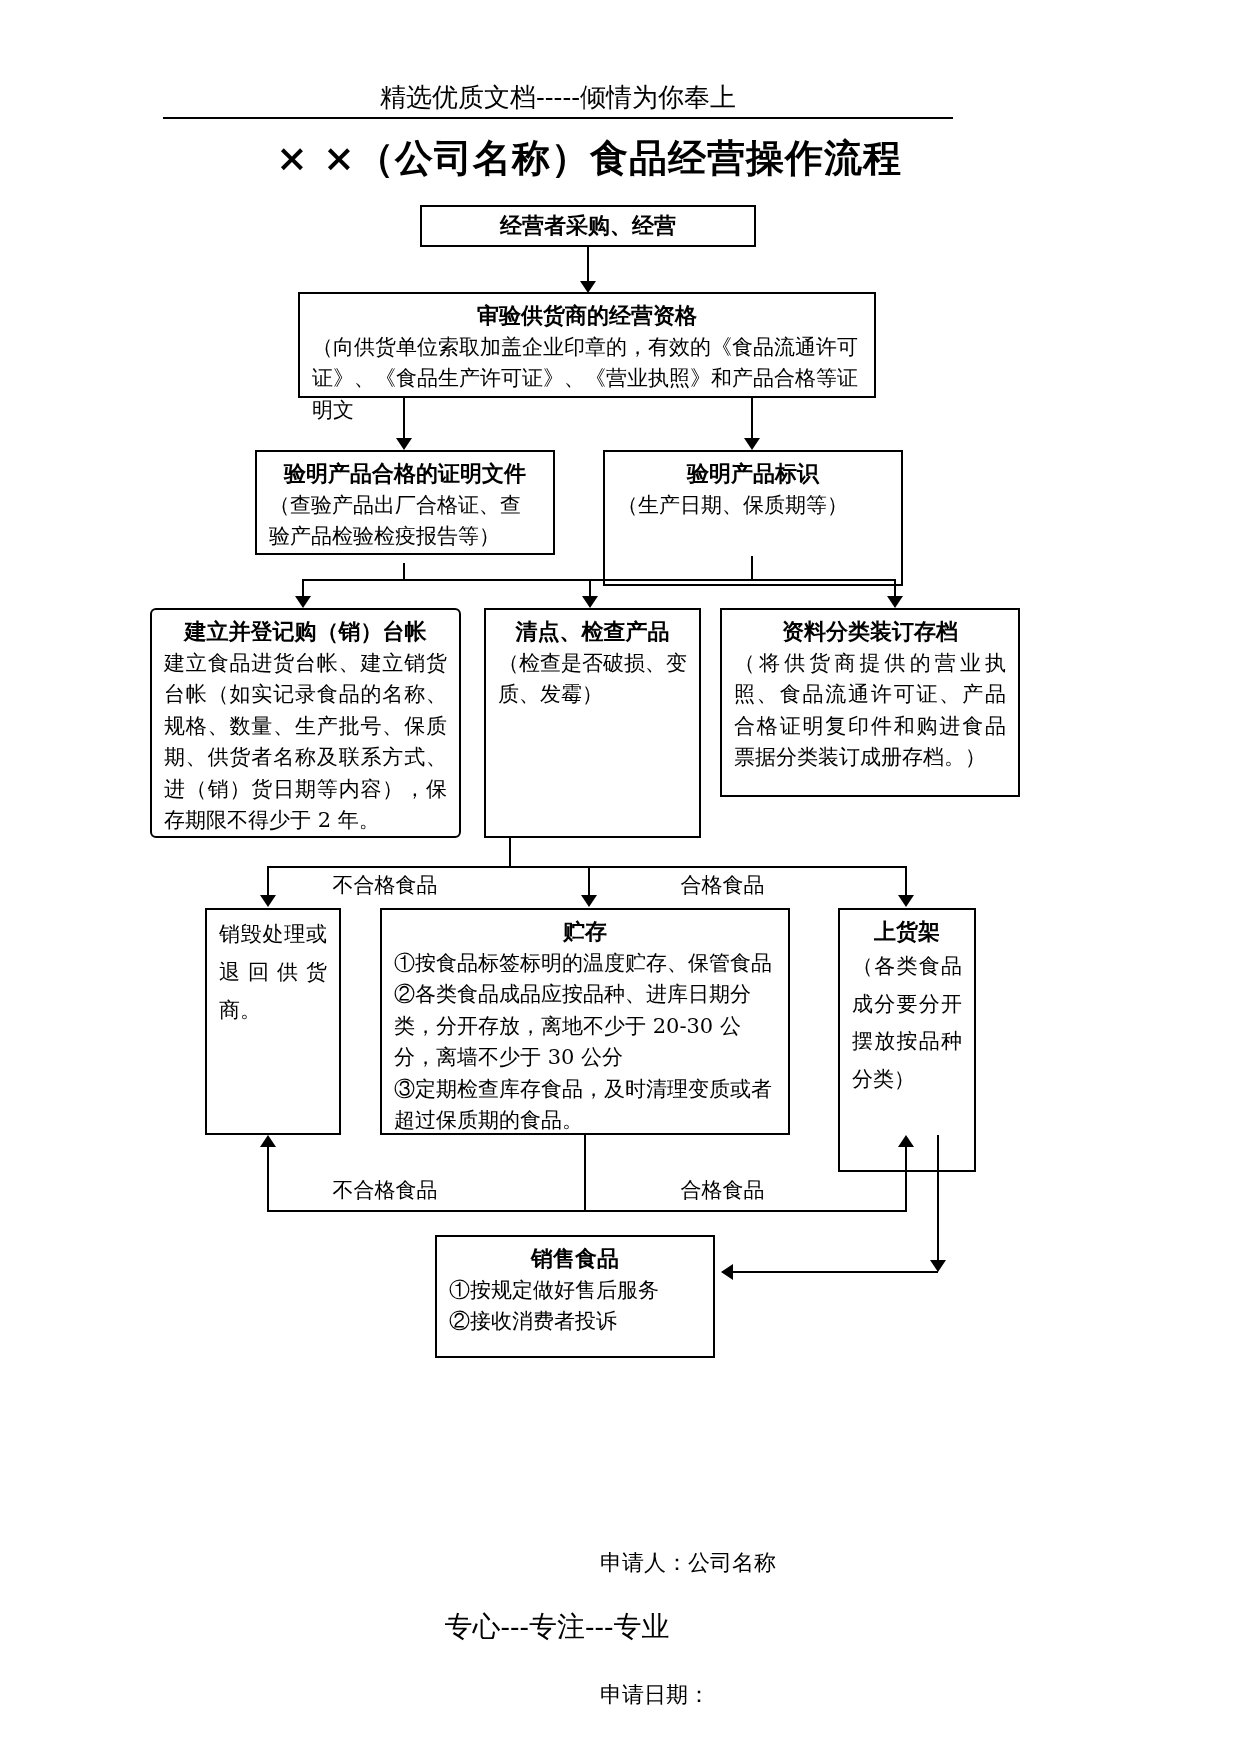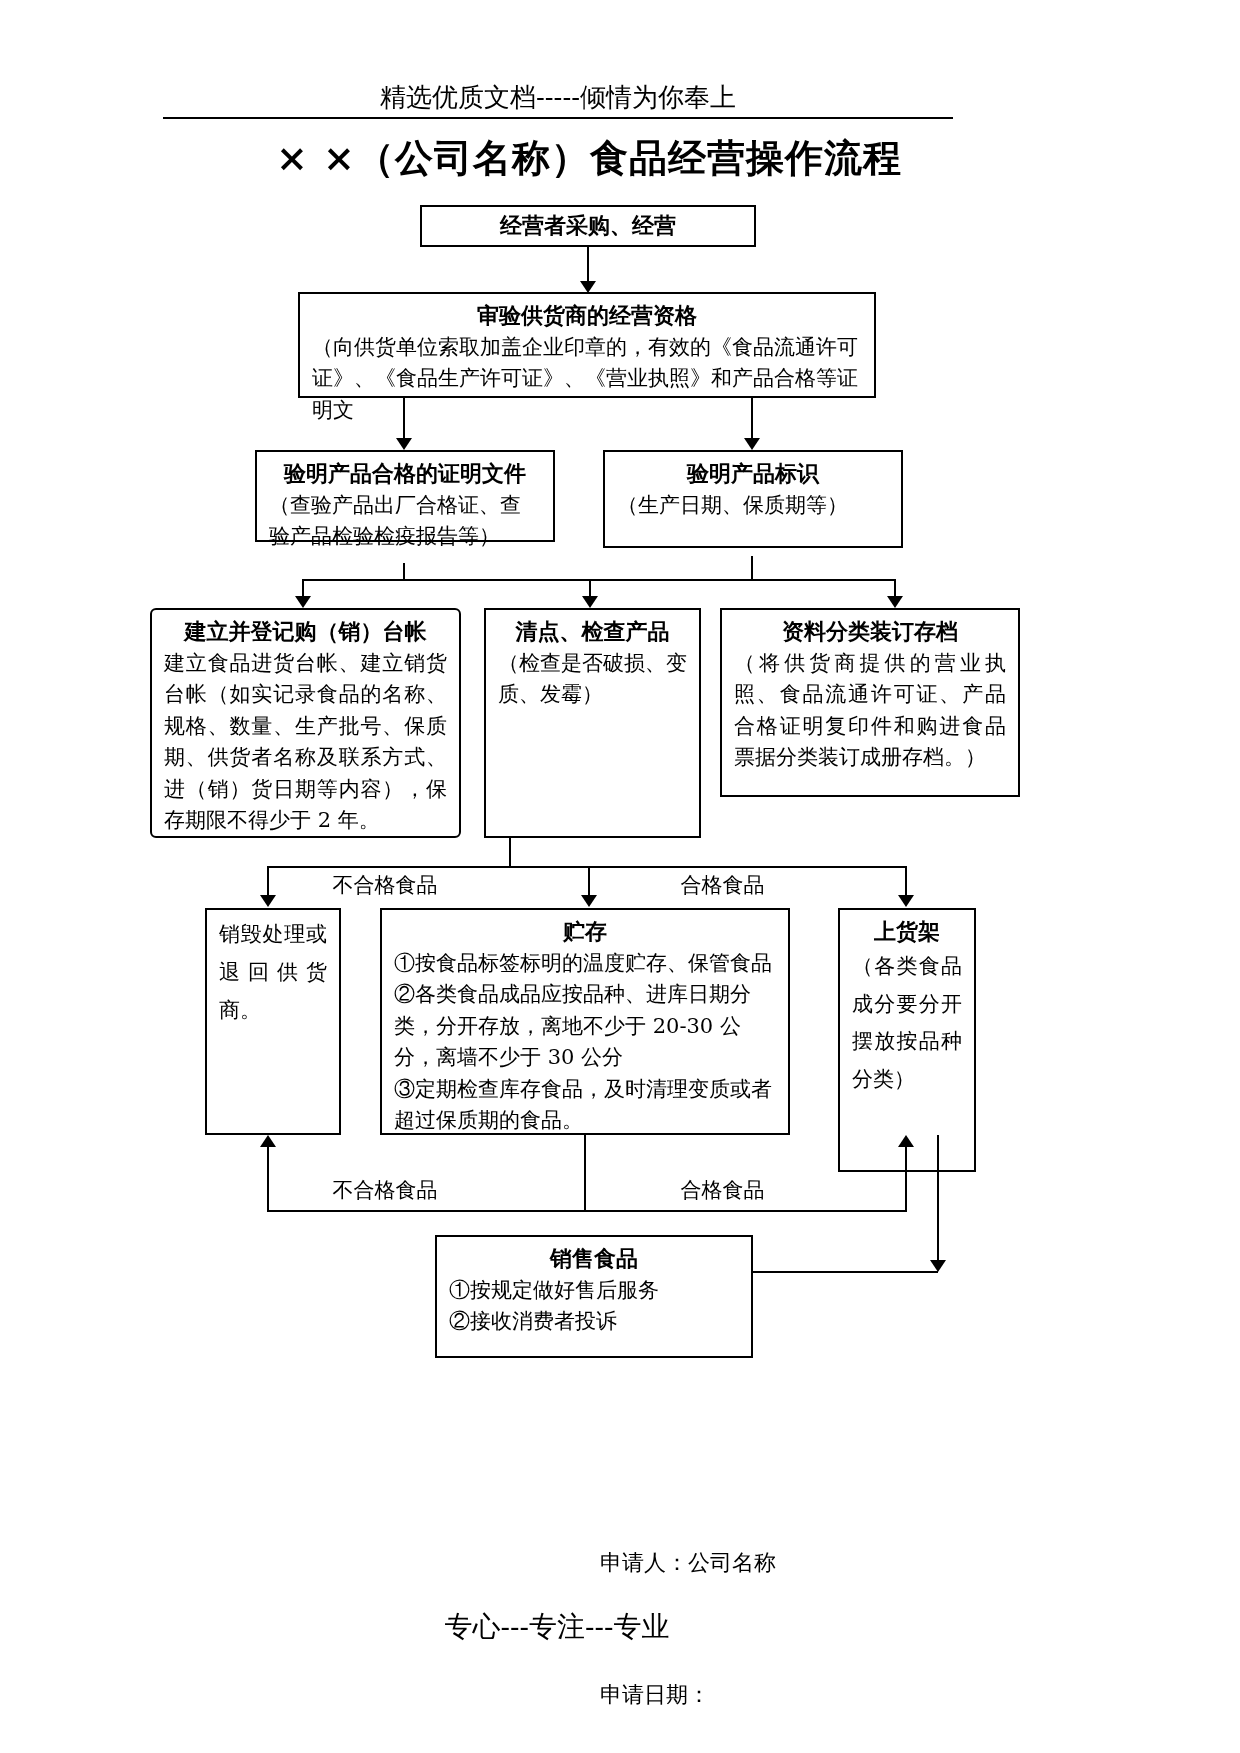--- a/index.html
+++ b/index.html
@@ -48,26 +48,26 @@
   <div class="box pad" style="left:298px;top:292px;width:578px;height:106px;">
     <div class="box-title">审验供货商的经营资格</div>
     <div class="box-body">（向供货单位索取加盖企业印章的，有效的《食品流通许可证》、《食品生产许可证》、《营业执照》和产品合格等证明文</div>
   </div>
 
   <div class="line vline" style="left:403px;top:398px;height:41px;"></div>
   <div class="tri tri-down" style="left:396px;top:438px;"></div>
   <div class="line vline" style="left:751px;top:398px;height:41px;"></div>
   <div class="tri tri-down" style="left:744px;top:438px;"></div>
 
-  <div class="box pad" style="left:255px;top:450px;width:300px;height:92px;">
+  <div class="box pad" style="left:255px;top:450px;width:300px;height:105px;">
     <div class="box-title">验明产品合格的证明文件</div>
     <div class="box-body">（查验产品出厂合格证、查验产品检验检疫报告等）</div>
   </div>
 
-  <div class="box pad" style="left:603px;top:450px;width:300px;height:98px;">
+  <div class="box pad" style="left:603px;top:450px;width:300px;height:136px;">
     <div class="box-title">验明产品标识</div>
     <div class="box-body">（生产日期、保质期等）</div>
   </div>
 
   <div class="line vline" style="left:403px;top:563px;height:18px;"></div>
   <div class="line vline" style="left:751px;top:556px;height:25px;"></div>
   <div class="line hline" style="left:302px;top:579px;width:594px;"></div>
   <div class="line vline" style="left:302px;top:579px;height:18px;"></div>
   <div class="tri tri-down" style="left:295px;top:596px;"></div>
   <div class="line vline" style="left:589px;top:579px;height:18px;"></div>
@@ -126,21 +126,21 @@
   <div class="line vline" style="left:905px;top:1146px;height:65px;"></div>
 
   <div class="edge-label" style="left:320px;top:1176px;width:130px;">不合格食品</div>
   <div class="edge-label" style="left:655px;top:1176px;width:135px;">合格食品</div>
 
   <div class="line vline" style="left:937px;top:1135px;height:127px;"></div>
   <div class="tri tri-down" style="left:930px;top:1260px;"></div>
   <div class="line hline" style="left:722px;top:1271px;width:216px;"></div>
   <div class="tri tri-left" style="left:721px;top:1264px;"></div>
 
-  <div class="box pad" style="left:435px;top:1235px;width:318px;height:123px;">
+  <div class="box pad" style="left:435px;top:1235px;width:280px;height:123px;">
     <div class="box-title">销售食品</div>
     <div class="box-body">①按规定做好售后服务</div>
     <div class="box-body">②接收消费者投诉</div>
   </div>
 
   <div class="foot-line" style="left:600px;top:1548px;">申请人：公司名称</div>
   <div class="foot-line" style="left:600px;top:1680px;text-align:center;">申请日期：</div>
   <div class="footer-text">专心---专注---专业</div>
 
 </div>

